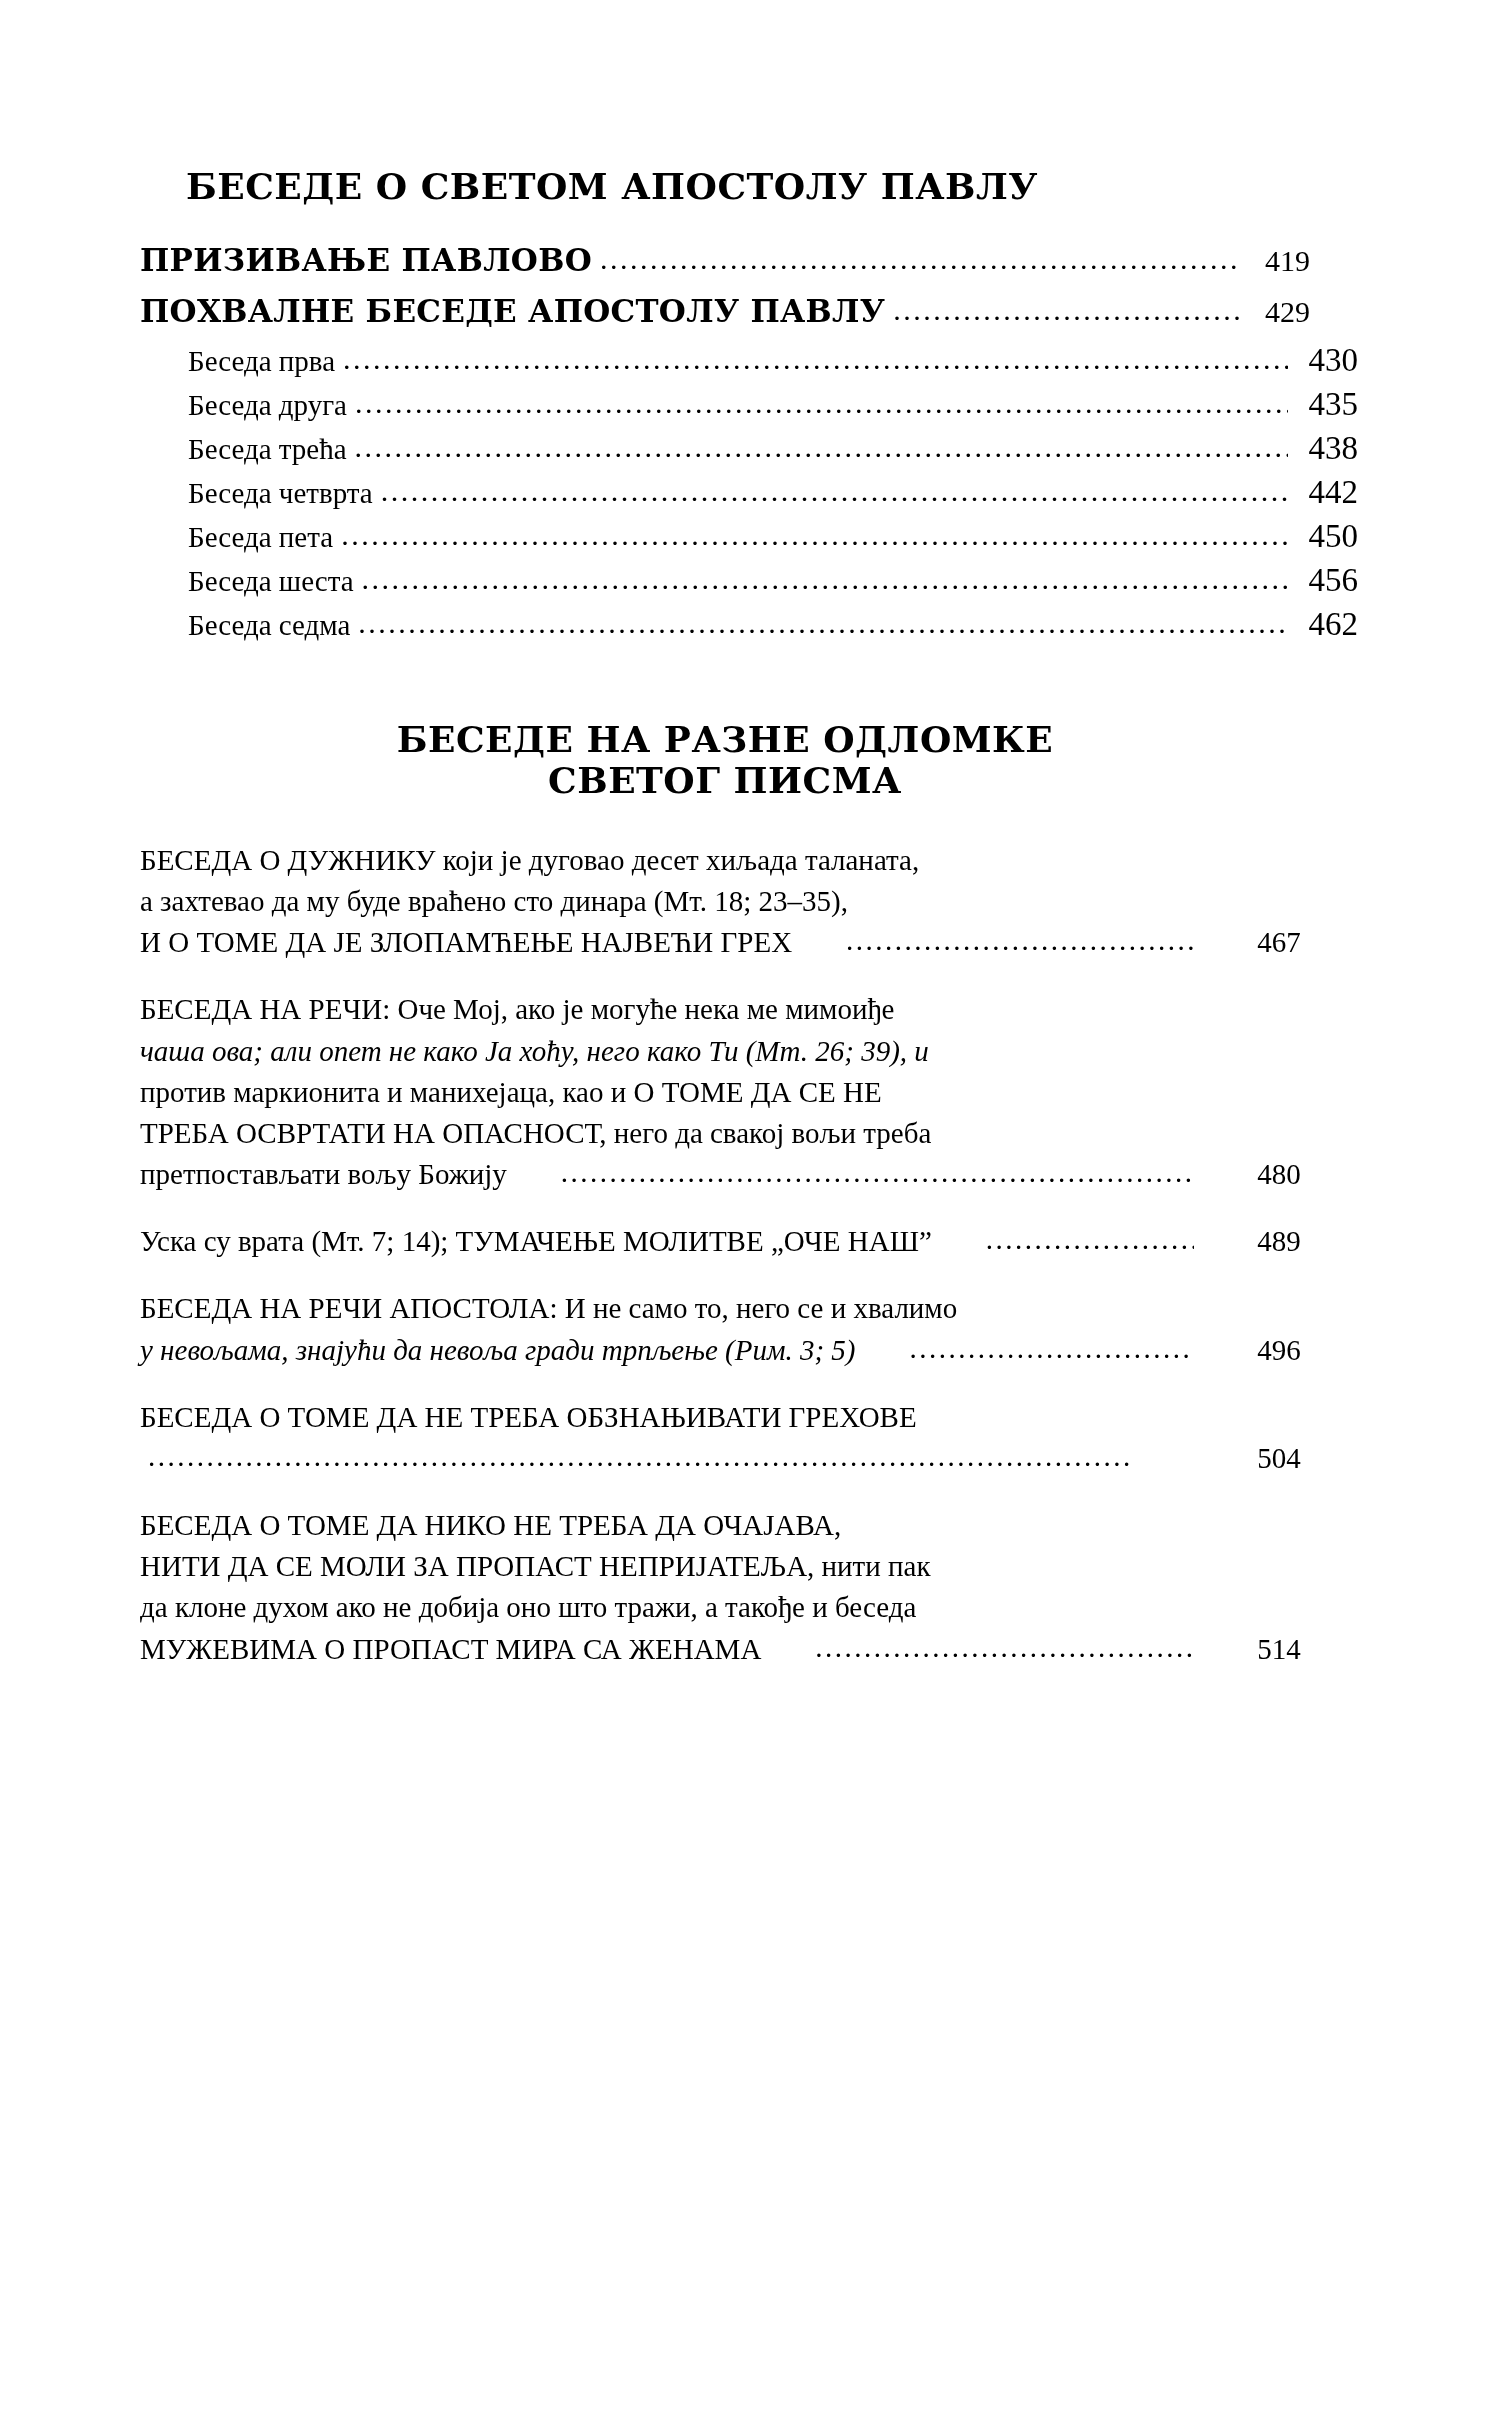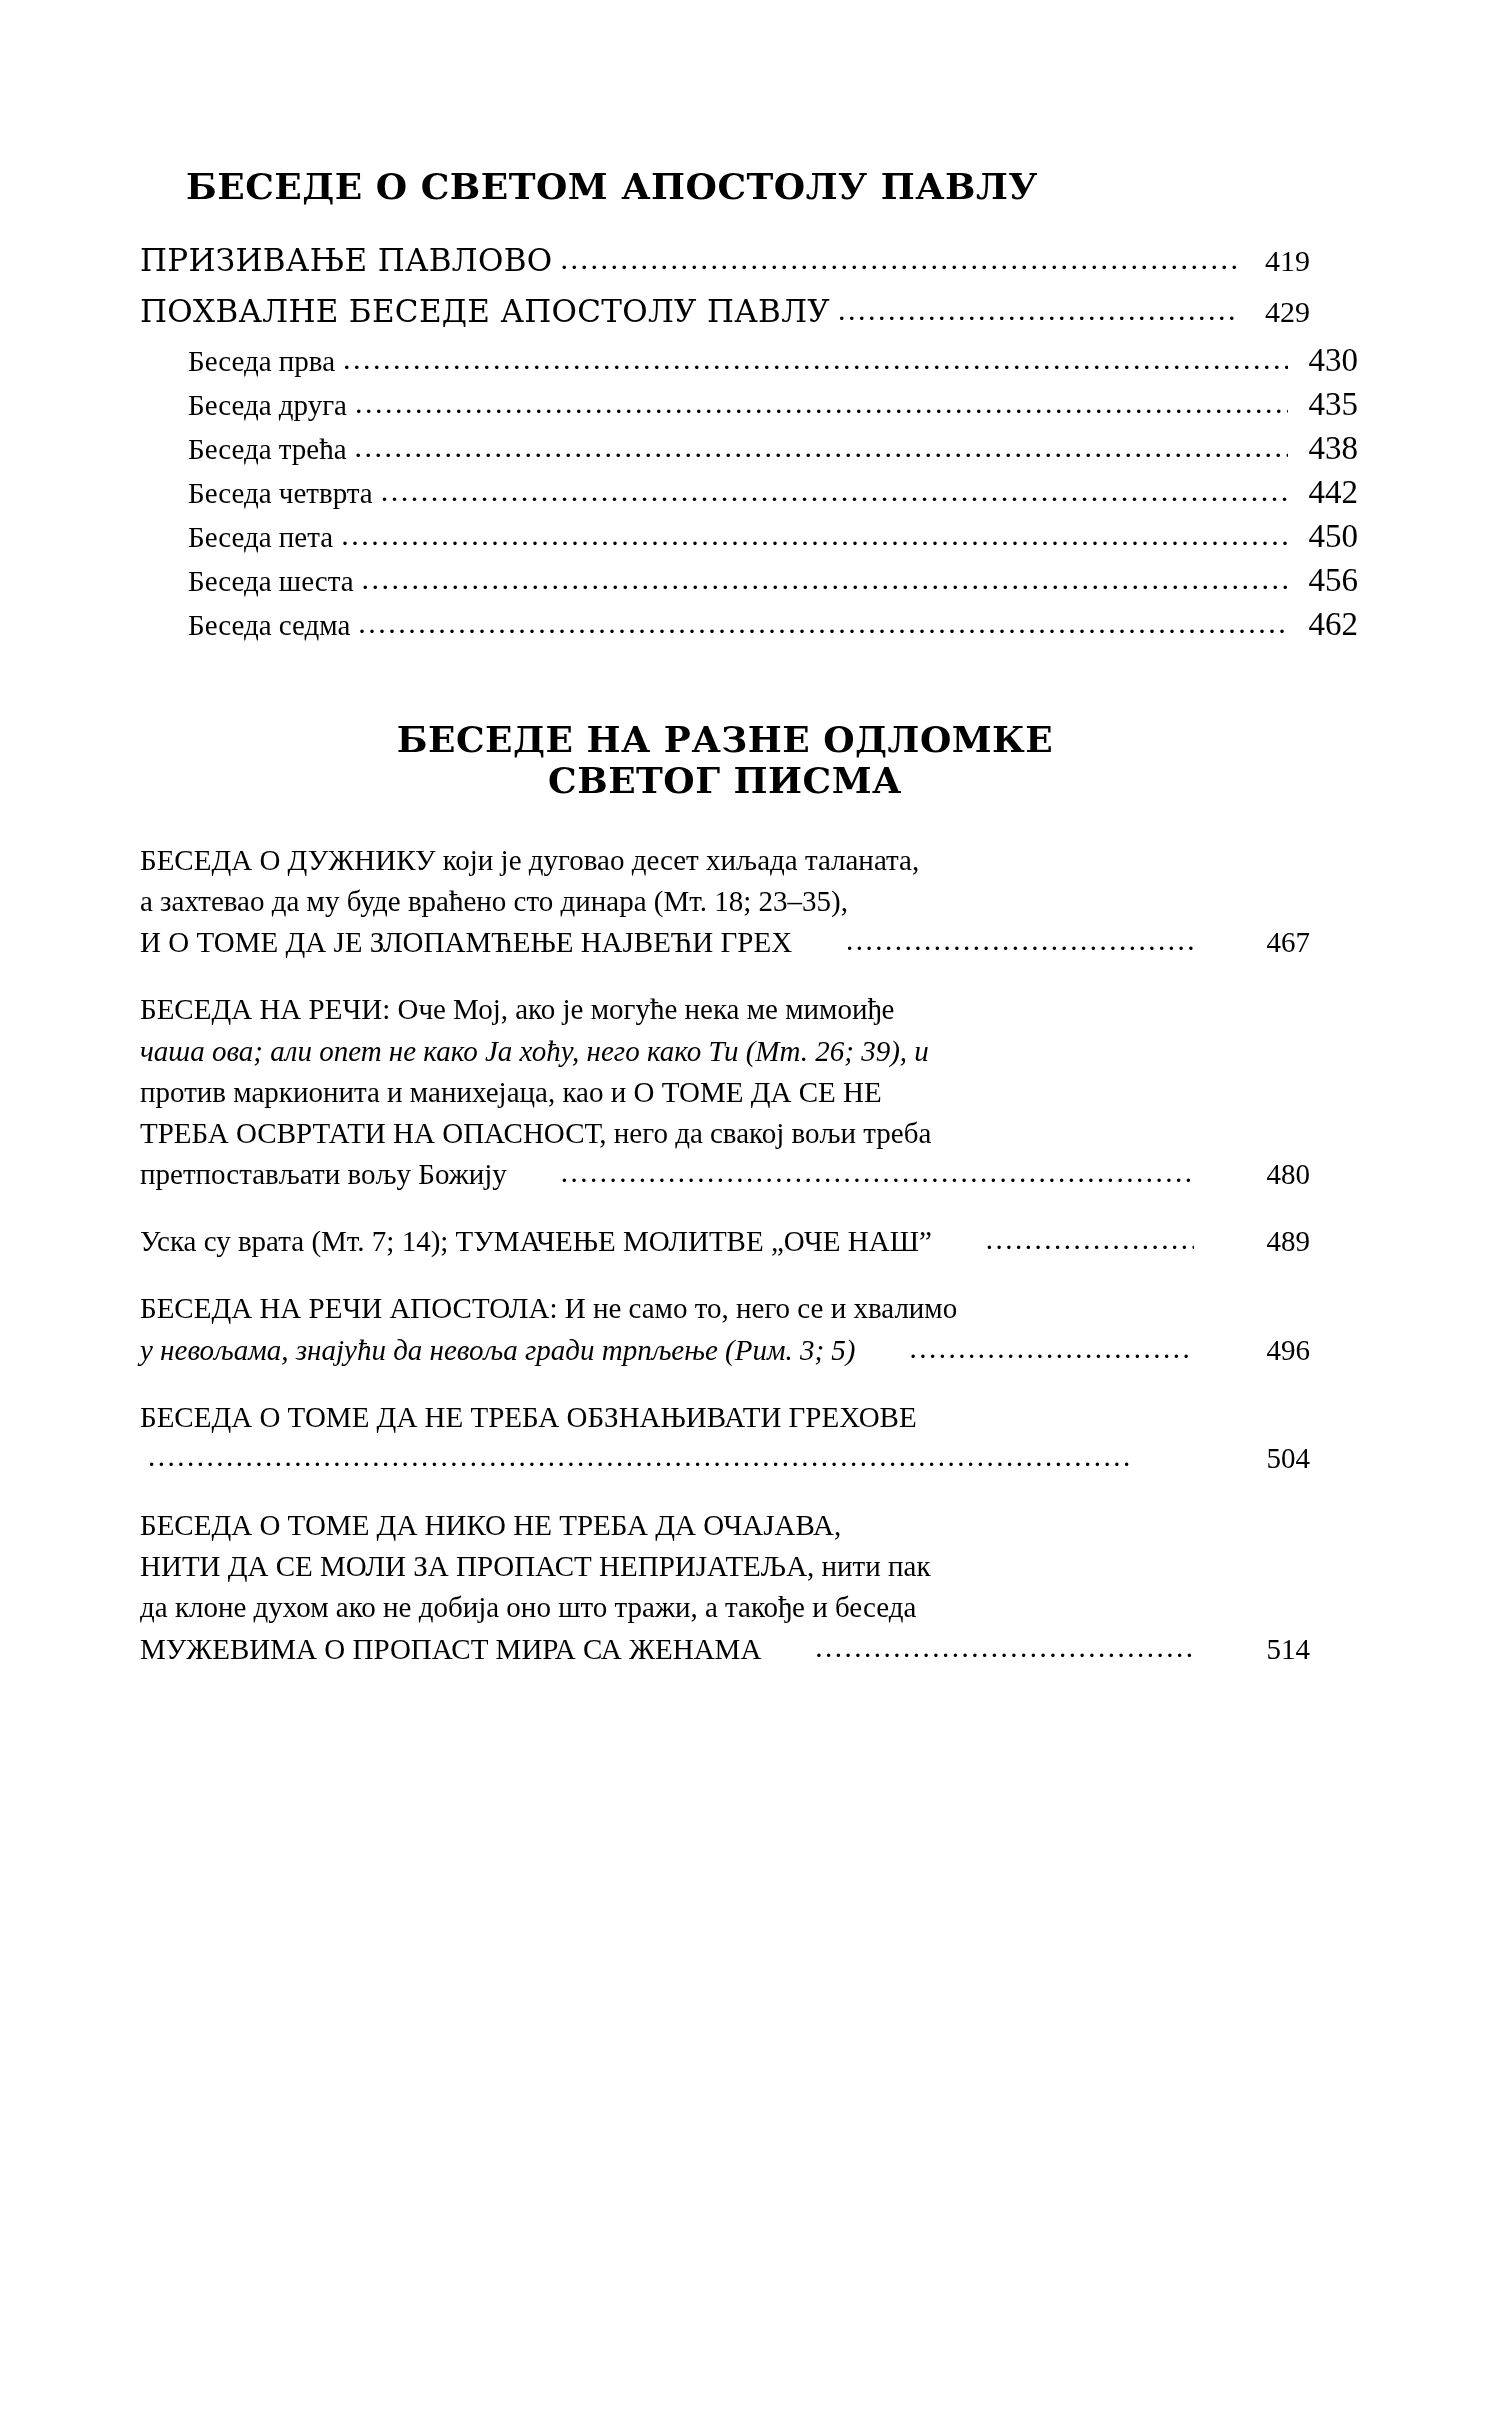--- a/index.html
+++ b/index.html
@@ -68,21 +68,21 @@
   .toc-page {
     flex: 0 0 auto;
     font-size: 30px;
     text-align: right;
     min-width: 62px;
   }
 
   
   .lvl-1 .toc-text {
     font-family: "DejaVu Serif", serif;
-    font-weight: normal;
+    font-weight: bold;
     font-size: 31px;
     letter-spacing: 0.3px;
   }
   .lvl-1 .toc-page {
     font-family: "Liberation Serif", serif;
     font-weight: normal;
     font-size: 30px;
   }
   .lvl-2 {
     padding-left: 48px;
@@ -111,20 +111,21 @@
   }
   .toc-para .last-line .seg {
     flex: 0 1 auto;
     white-space: nowrap;
   }
   .toc-para .last-line .toc-dots {
     font-size: 29px;
   }
   .toc-para .last-line .toc-page {
     font-size: 29px;
+    text-align: center;
   }
   .ital { font-style: italic; }
 </style>
 </head>
 <body>
 
 <div class="page">
 
   <h1 class="section-title left">БЕСЕДЕ О СВЕТОМ АПОСТОЛУ ПАВЛУ</h1>
 

